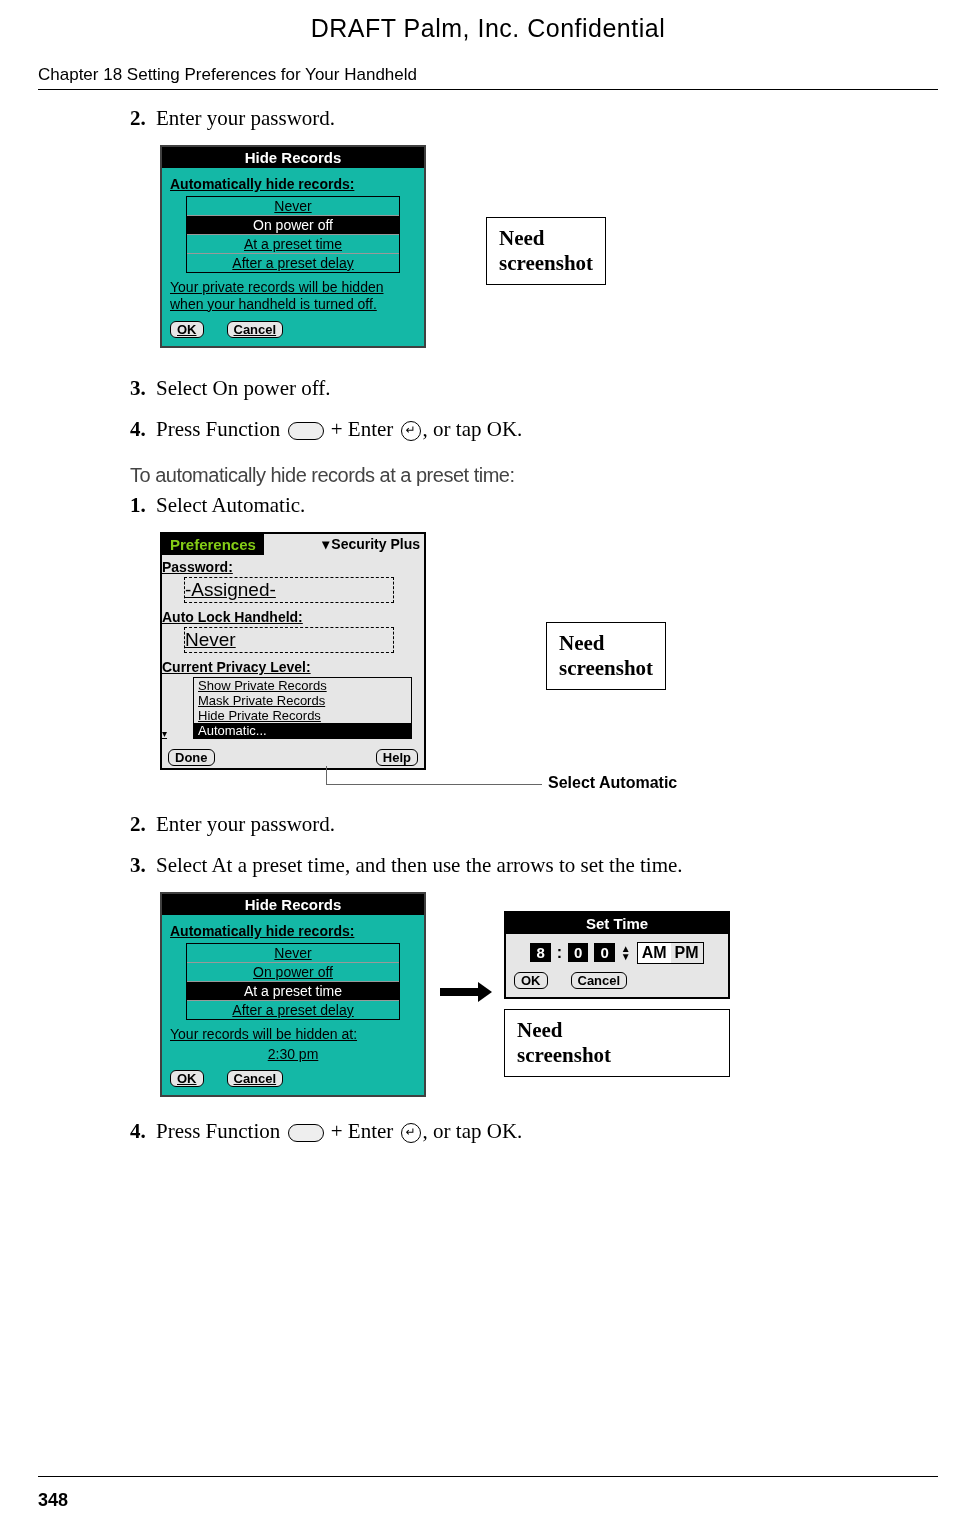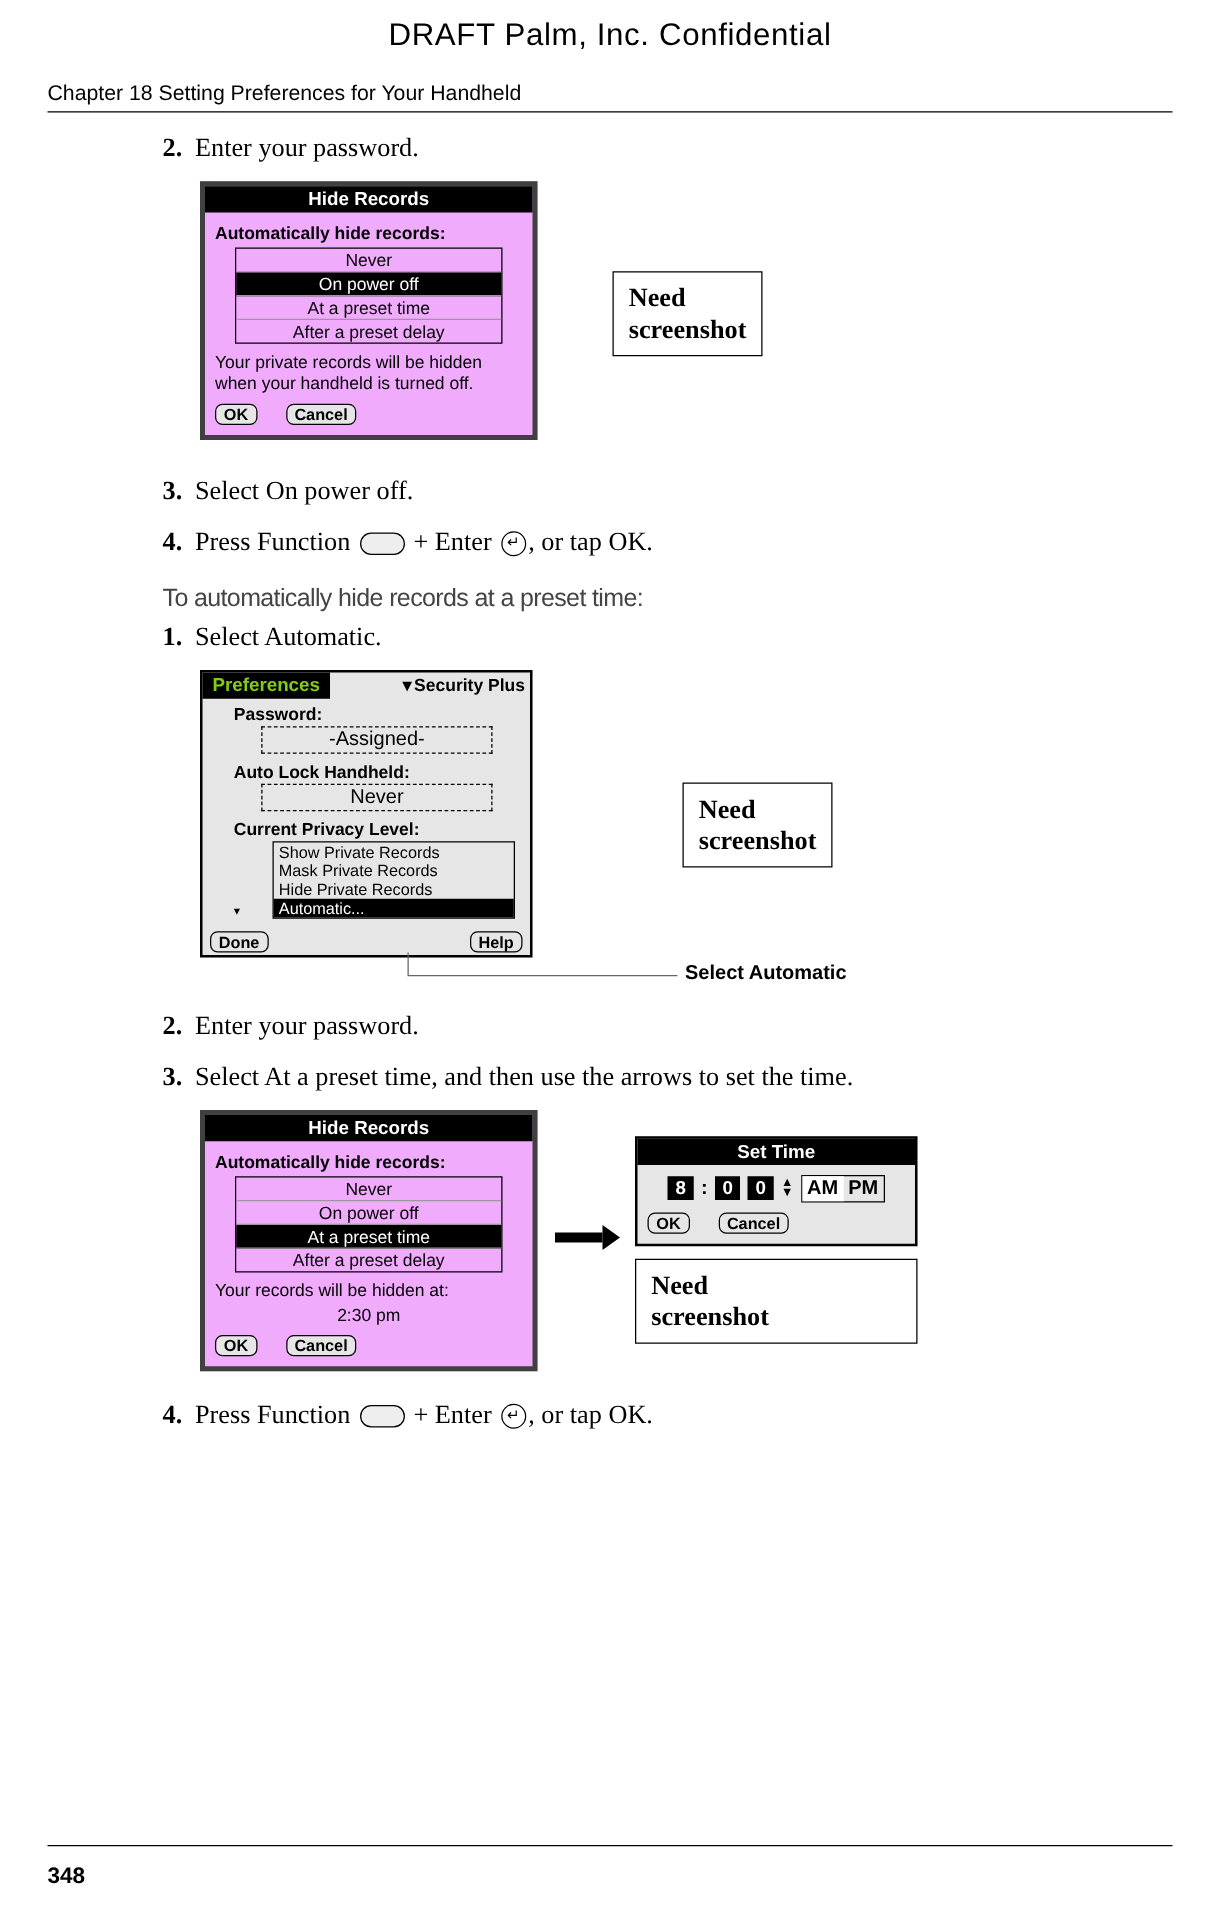--- a/index.html
+++ b/index.html
@@ -63,25 +63,26 @@
   .need-box {
     border: 1.5px solid #000;
     padding: 8px 12px;
     font-family: "Book Antiqua", Palatino, serif;
     font-size: 21px;
     font-weight: bold;
     line-height: 1.2;
   }
   
   .palmshot {
-    border: 4px solid #404040;
+    border: 2px solid #404040;
     width: 262px;
-    background: #f0abfc;
+    background: #14b8a6;
     font-family: Tahoma, sans-serif;
     font-size: 15px;
+    text-decoration: underline;
   }
   .palmshot .titlebar {
     background: #000;
     color: #fff;
     text-align: center;
     font-weight: bold;
     padding: 2px 0;
   }
   .palmshot .inner {
     padding: 6px 8px 8px 8px;
@@ -139,26 +140,26 @@
   }
   .prefshot .toprow .dd {
     font-weight: bold;
     font-size: 14px;
     padding: 2px 4px;
     display: flex;
     align-items: center;
     gap: 2px;
   }
   .prefshot .sec {
-    padding: 4px 8px 8px 25px;
+    padding: 4px 8px 8px 0;
+    text-decoration: underline;
   }
   .dashed {
     border: 1.5px dashed #000;
-    text-align: center;
-    font-size: 16px;
+    font-size: 19px;
     padding: 1px 0;
     margin: 2px 22px 6px 22px;
   }
   .privacy-popup {
     border: 1.5px solid #000;
     font-size: 13px;
     margin: 2px 4px 0 26px;
   }
   .privacy-popup .row {
     padding: 0 4px;

